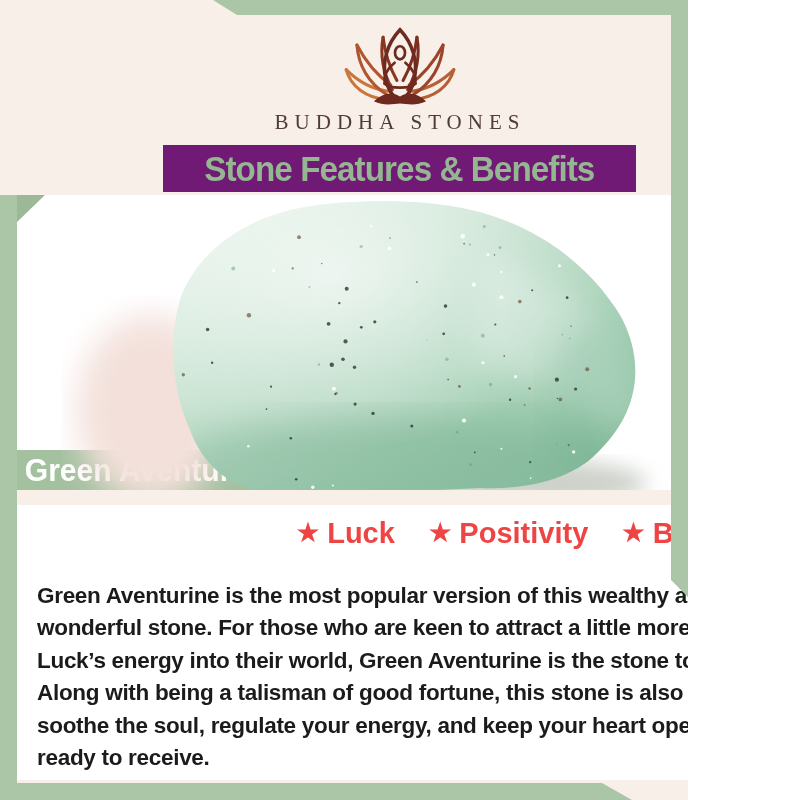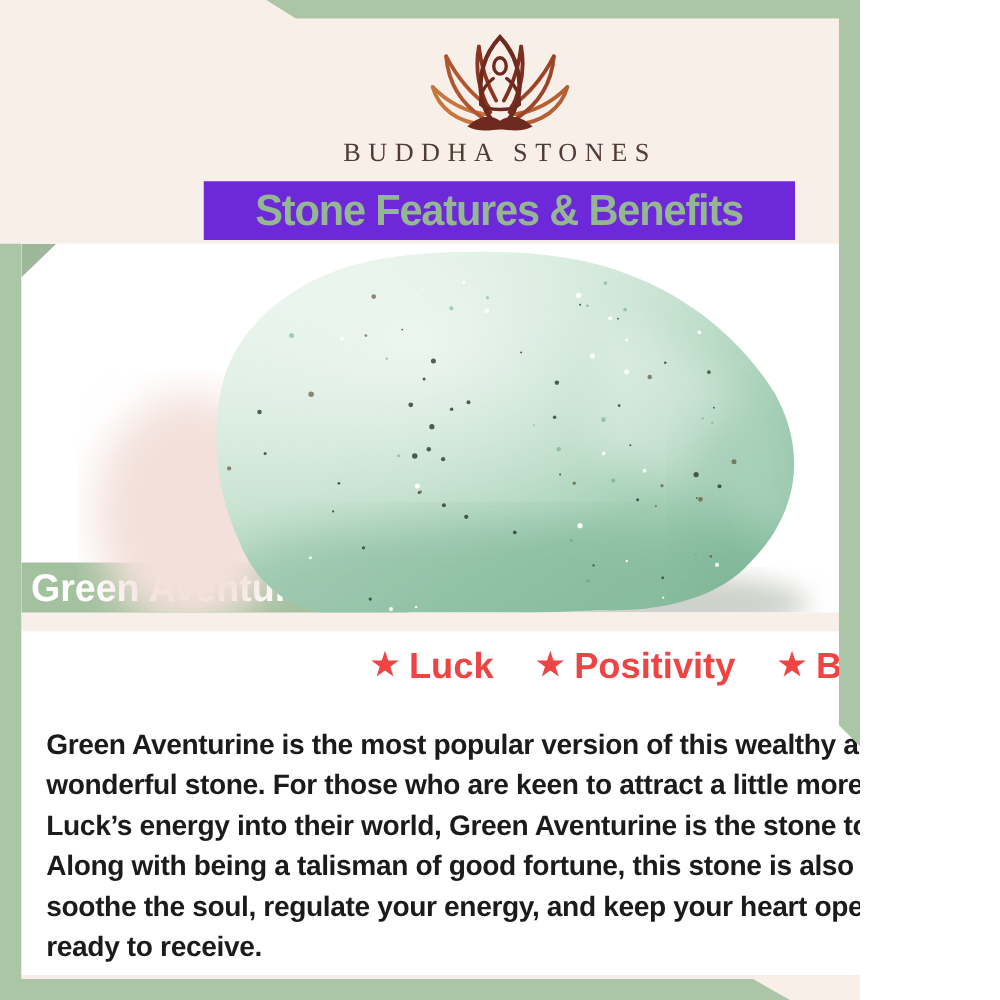--- a/index.html
+++ b/index.html
@@ -17,21 +17,21 @@
   .ribbon-fold{top:195px;left:17px;width:28px;height:27px;
               clip-path:polygon(0 0,100% 0,0 100%);background:#9db898;}
   
   .logo-wrap{position:absolute;top:22px;left:0;width:800px;text-align:center;z-index:2;}
   .logo-wrap svg{width:170px;height:100px;}
   .brand-name{position:absolute;top:110px;left:0;width:800px;text-align:center;
               font-family:"Liberation Serif",serif;font-size:21px;color:#503c34;
               letter-spacing:6px;z-index:2;}
   
   .title-banner{position:absolute;top:145px;left:163px;width:473px;height:47px;
-              background:#6d28d9;z-index:3;display:flex;align-items:center;justify-content:center;}
+              background:#701a75;z-index:3;display:flex;align-items:center;justify-content:center;}
   .title-banner h1{margin:0;font-size:35px;font-weight:bold;color:#94b691;
               letter-spacing:-1px;transform:scaleX(.95);white-space:nowrap;}
   
   .stone-panel{position:absolute;top:195px;left:17px;width:766px;height:295px;
               background:#ffffff;overflow:hidden;z-index:2;}
   .stone-panel svg{position:absolute;top:0;left:0;z-index:3;}
   .name-band{position:absolute;left:0;top:255px;width:310px;height:41px;
               background:#a3c09f;z-index:2;display:flex;align-items:center;}
   .name-band span{color:#ffffff;font-size:31px;font-weight:bold;padding-left:8px;
               letter-spacing:0;transform:scaleX(.97);transform-origin:left;white-space:nowrap;}

